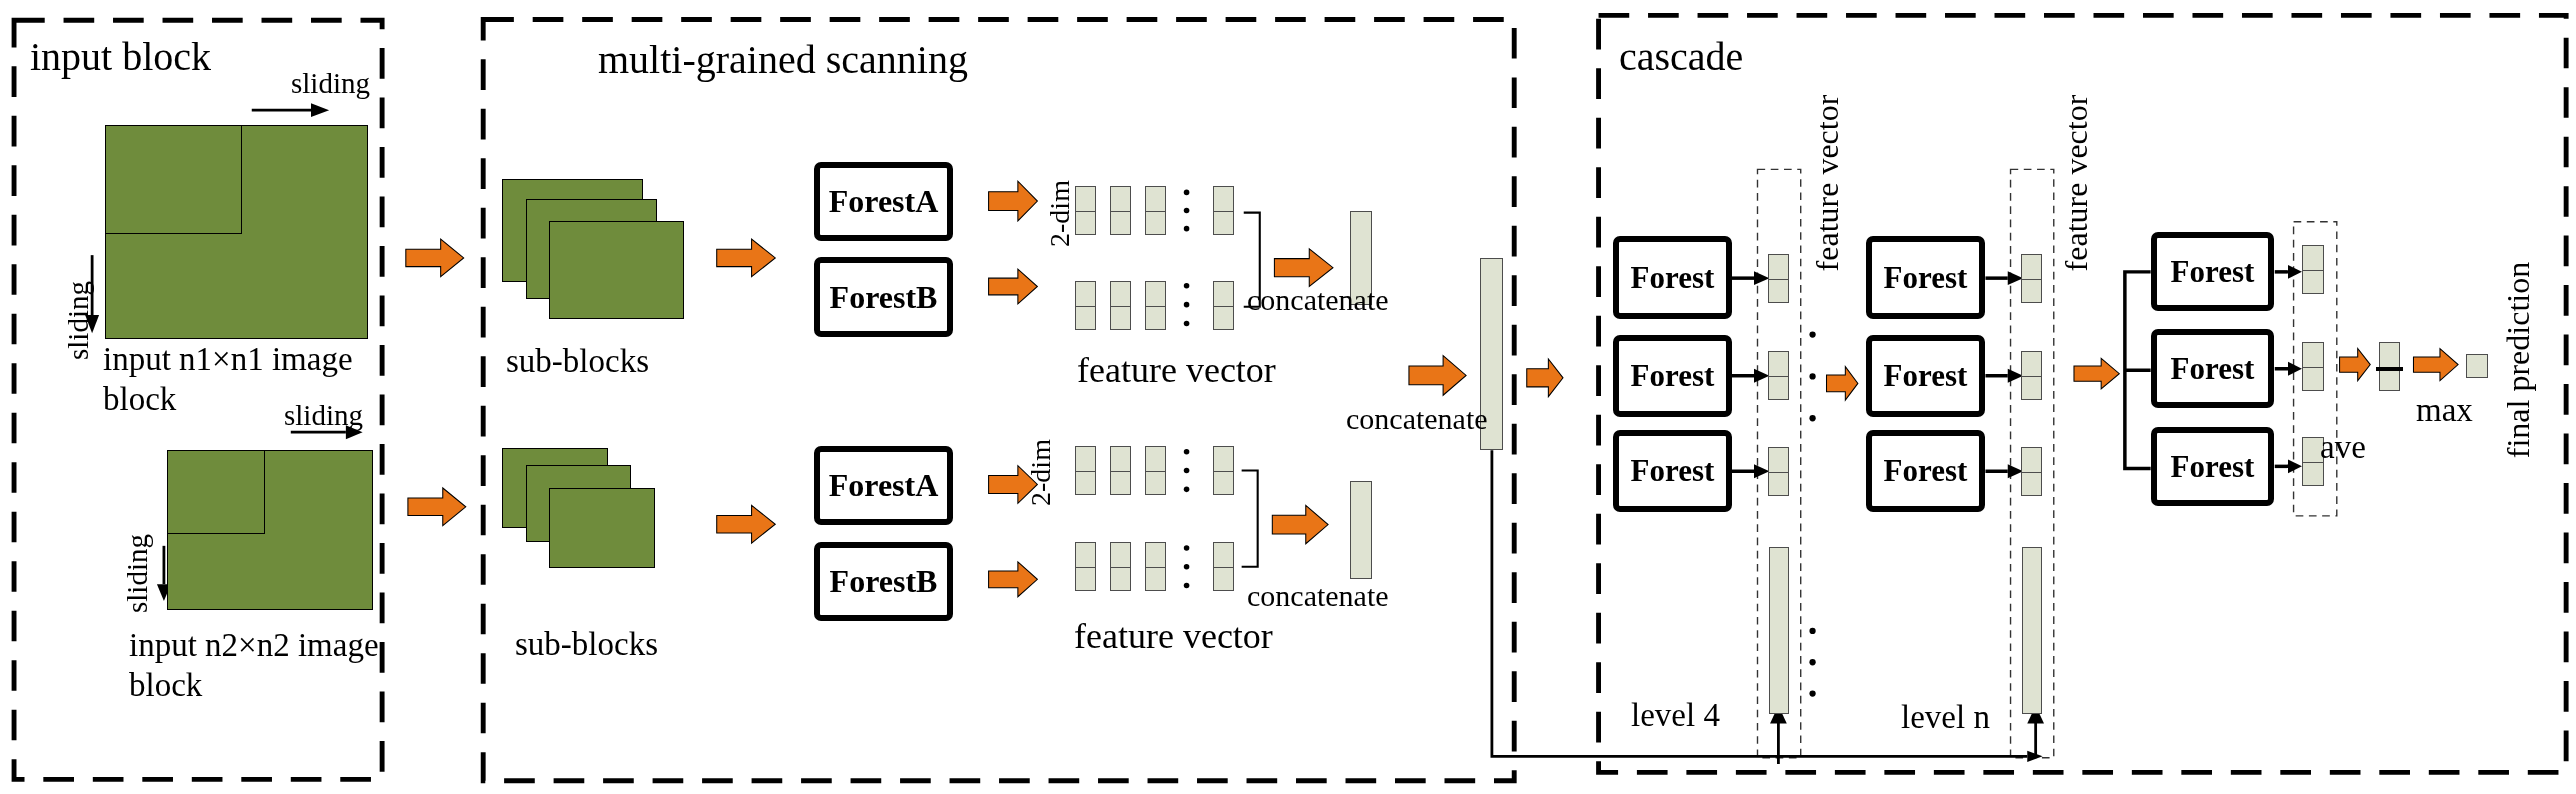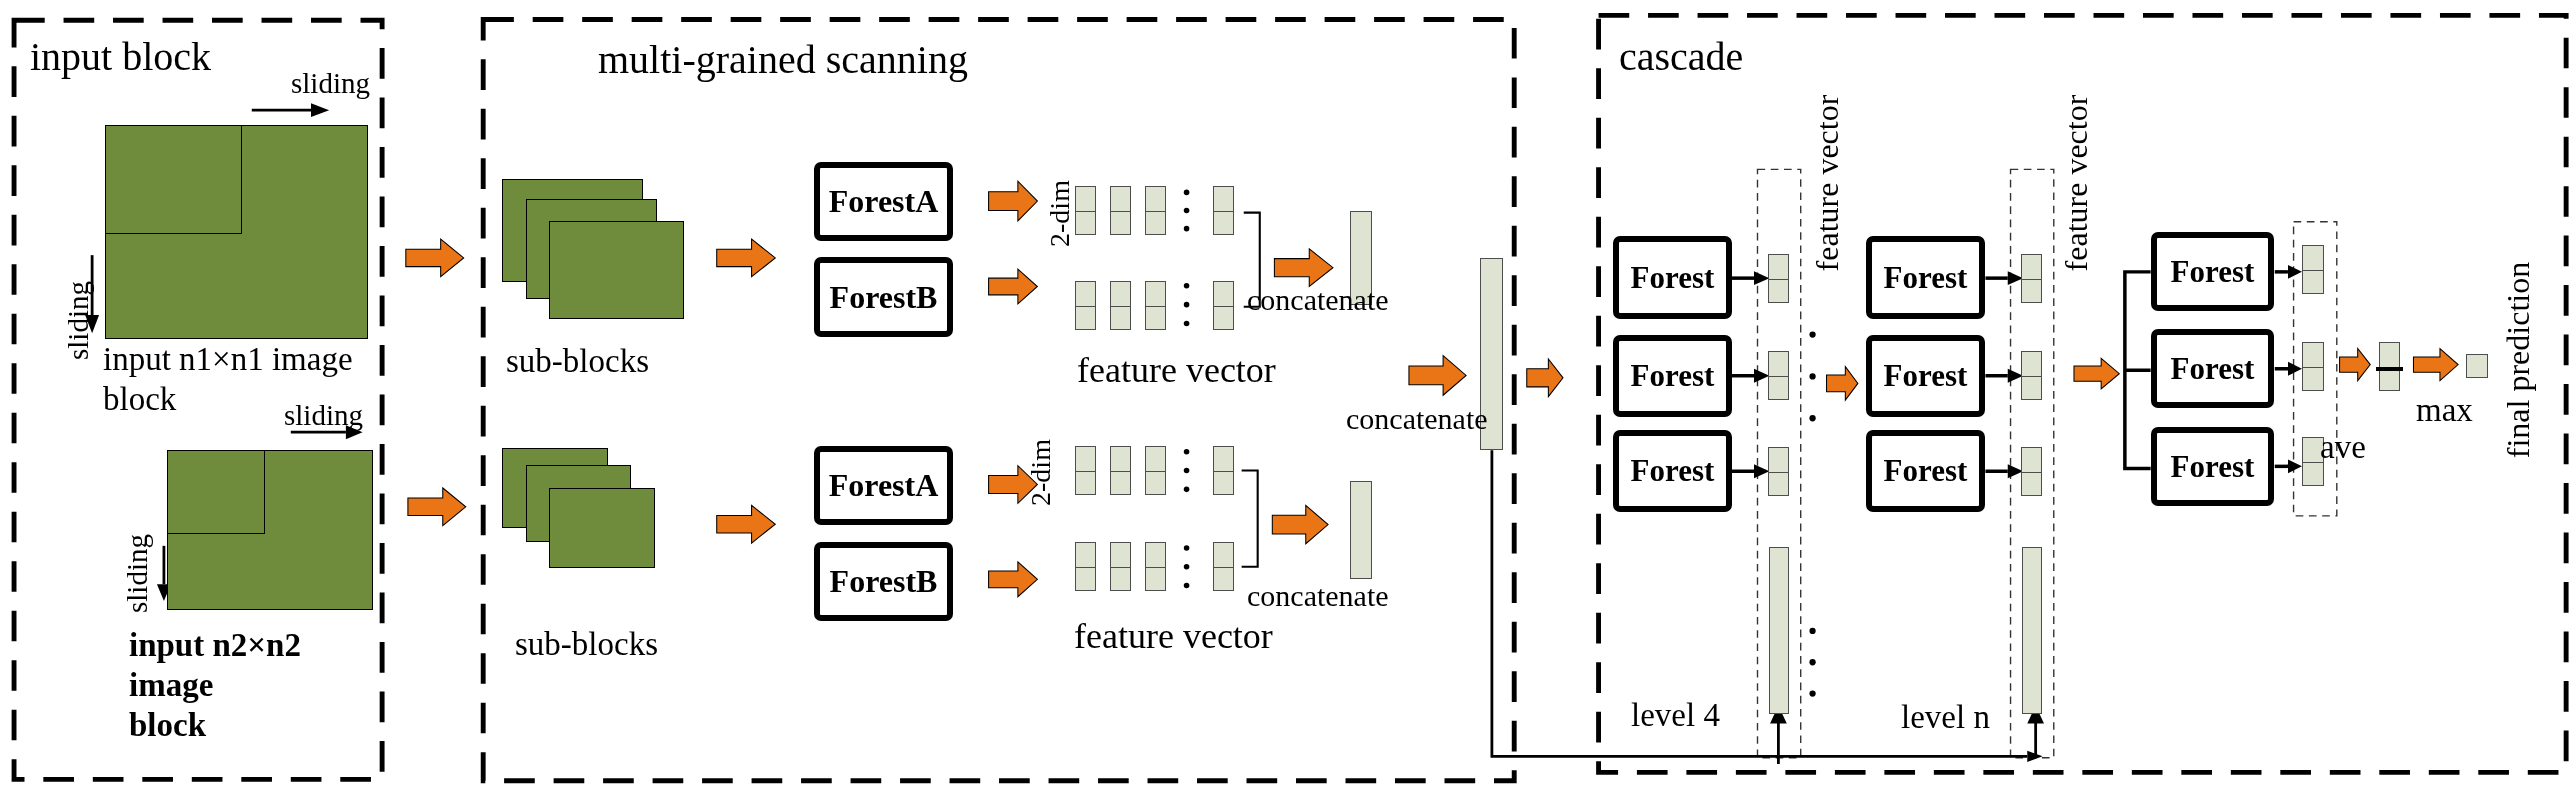--- a/index.html
+++ b/index.html
@@ -137,21 +137,21 @@
   <div class="rot" style="left:25px;top:305px;width:105px;height:31px;font-size:29px;">sliding</div>
   <div class="cap" style="left:103px;top:339px;width:272px;">
     <span>input n1×n1 image</span><br>
     <span>block</span>
   </div>
 
   <div class="greenblk" style="left:167px;top:450px;width:206px;height:160px;"></div>
   <div class="window" style="left:167px;top:450px;width:98px;height:84px;"></div>
   <div class="lbl-sm" style="left:284px;top:399px;">sliding</div>
   <div class="rot" style="left:84px;top:558px;width:105px;height:31px;font-size:29px;">sliding</div>
-  <div class="cap" style="left:129px;top:625px;width:251px;font-weight:bold;">
+  <div class="cap" style="left:129px;top:625px;width:251px;">
     <span>input n2×n2 image</span><br>
     <span>block</span>
   </div>
 
   <div class="greenblk" style="left:502px;top:179px;width:141px;height:103px;"></div>
   <div class="greenblk" style="left:526px;top:199px;width:131px;height:100px;"></div>
   <div class="greenblk" style="left:549px;top:221px;width:135px;height:98px;"></div>
   <div class="lbl" style="left:506px;top:343px;font-size:33px;">sub-blocks</div>
 
   <div class="forest" style="left:814px;top:162px;width:139px;height:79px;">

